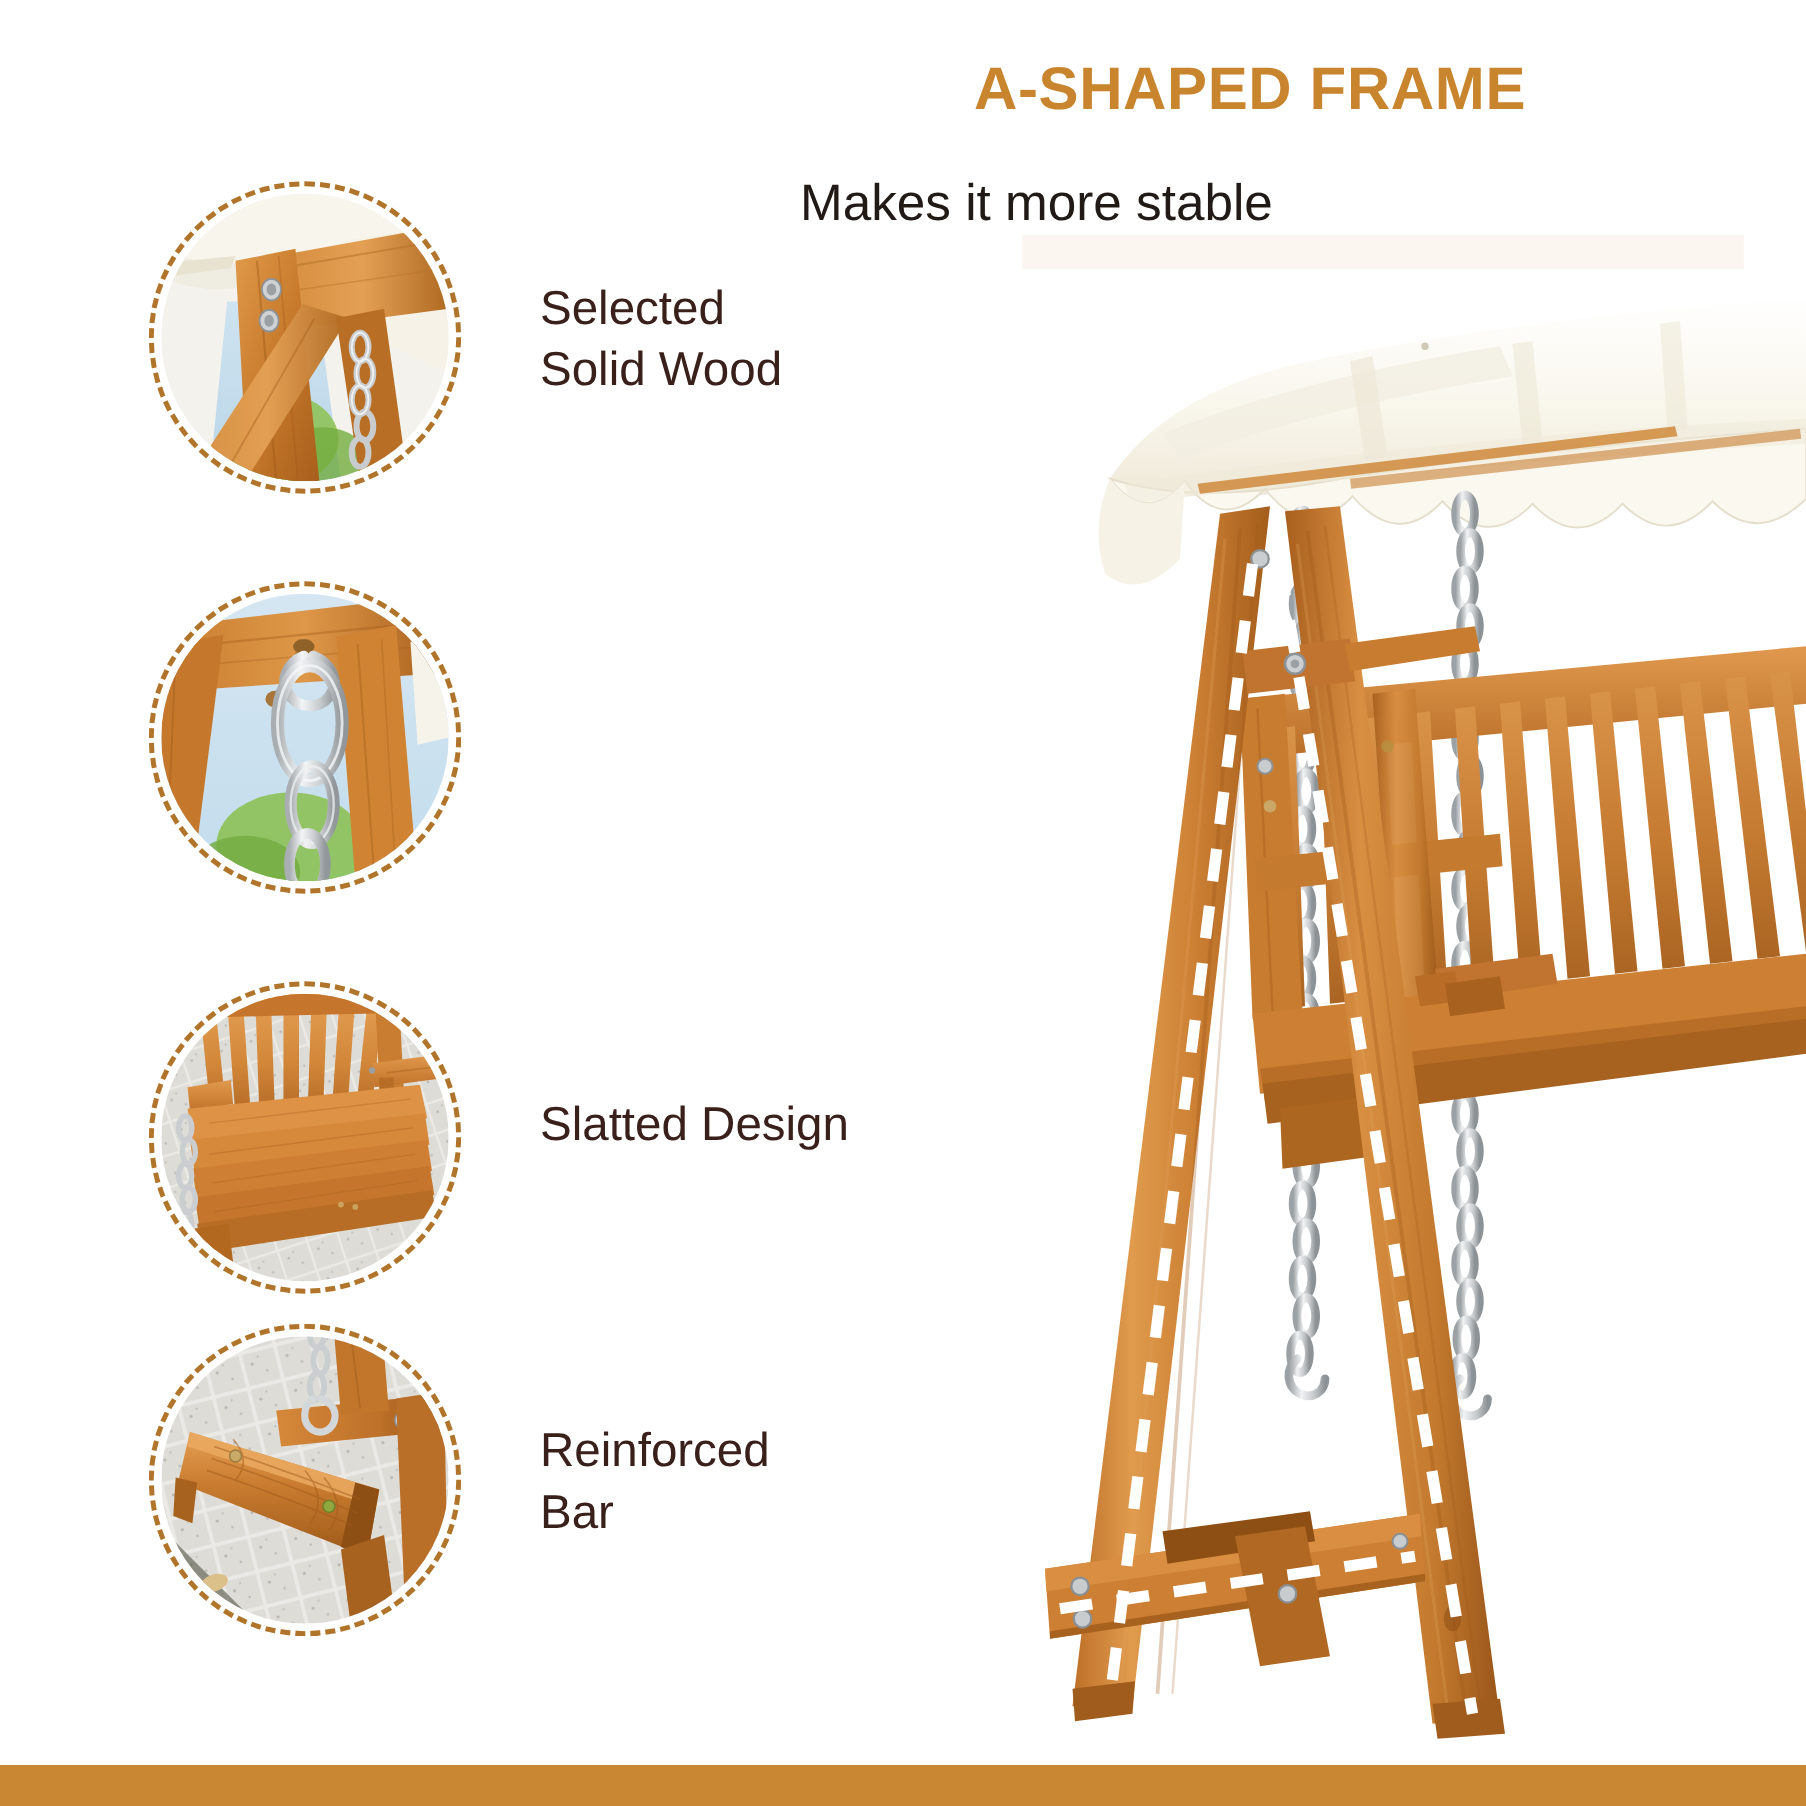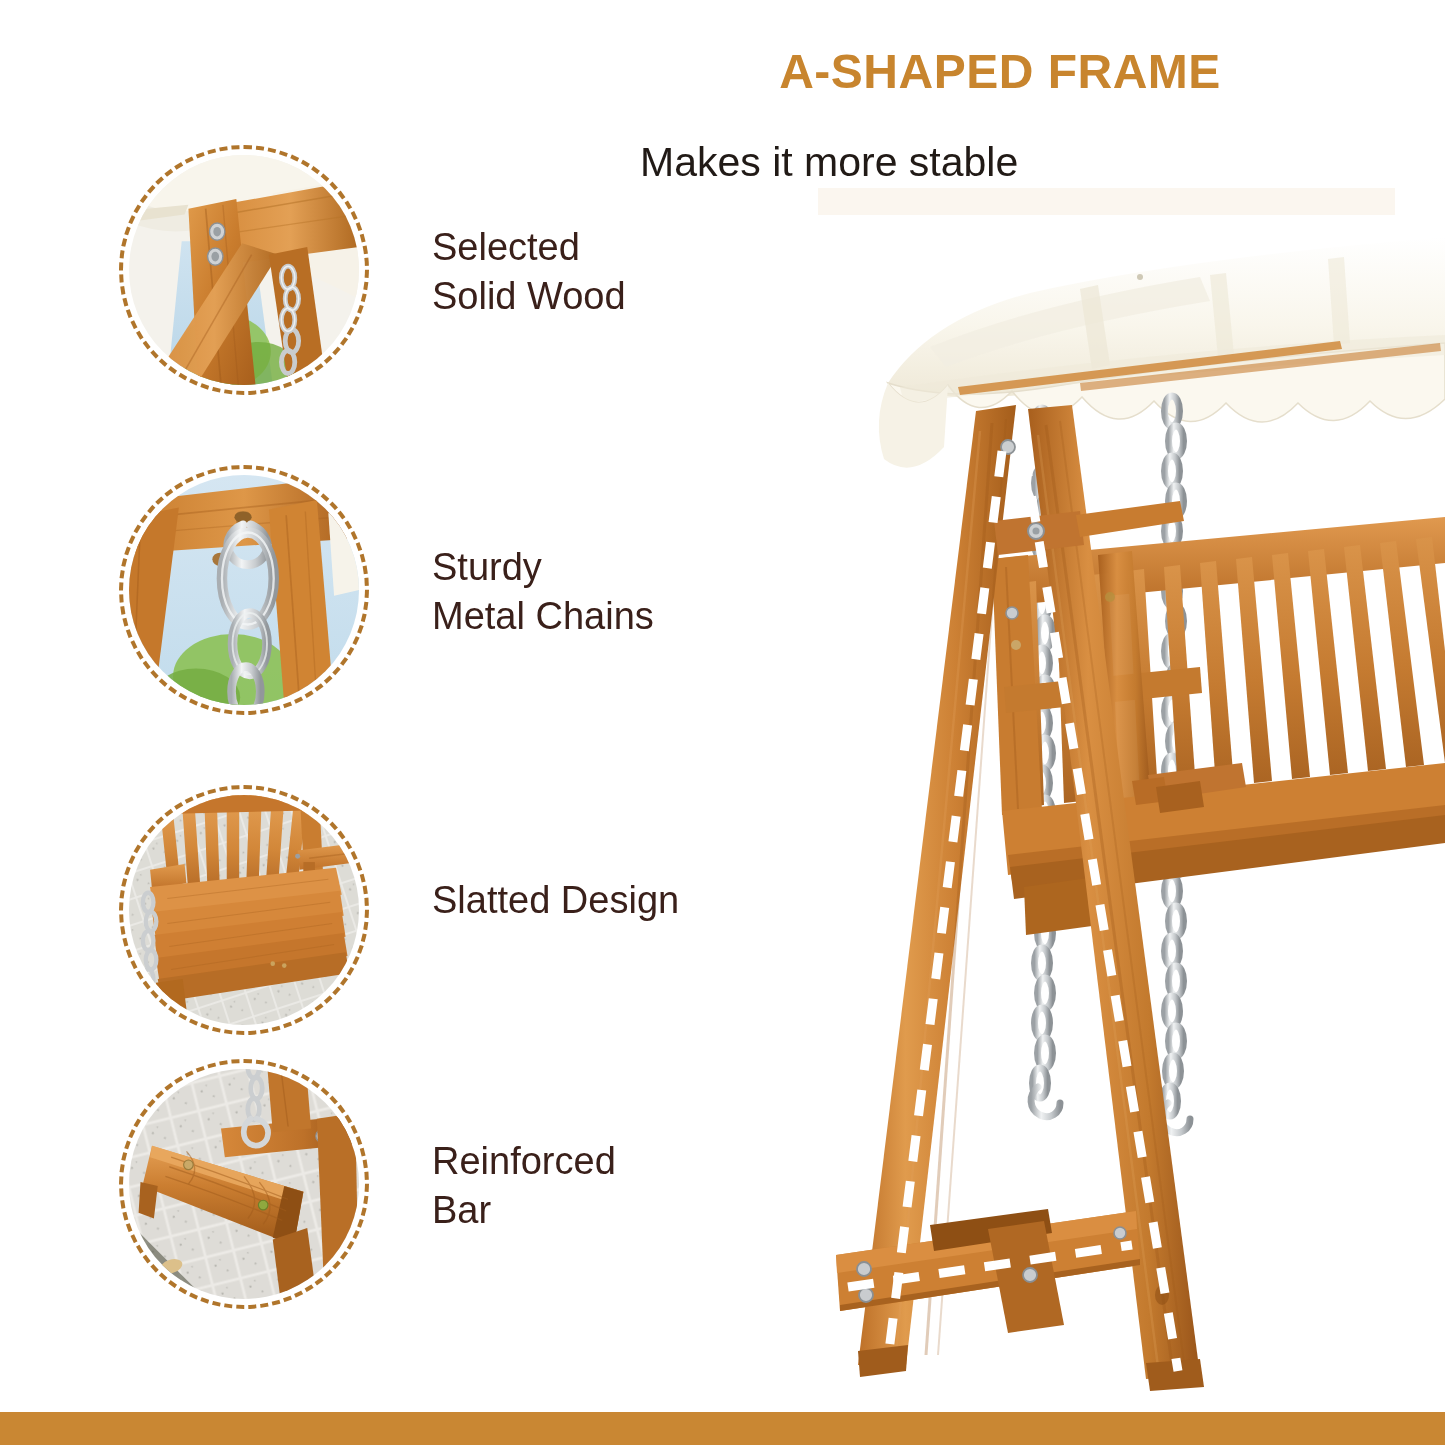--- a/index.html
+++ b/index.html
@@ -260,22 +260,20 @@
           <ellipse cx="124" cy="108" rx="27" ry="48" stroke="url(#met2)" stroke-width="11" fill="none"></ellipse>
           <ellipse cx="124" cy="108" rx="27" ry="48" stroke="#f4f6f7" stroke-width="2.4" fill="none" opacity="0.8"></ellipse>
 
           <ellipse cx="126" cy="176" rx="18" ry="32" stroke="url(#met2)" stroke-width="10" fill="none"></ellipse>
           <ellipse cx="126" cy="176" rx="18" ry="32" stroke="#eef1f2" stroke-width="2" fill="none" opacity="0.75"></ellipse>
 
           <ellipse cx="122" cy="226" rx="15" ry="26" stroke="url(#met2)" stroke-width="9" fill="none"></ellipse>
         </svg>
       </div>
     </div>
-    <div class="feature-label two-line">Sturdy
-Metal Chains</div>
   </div>
 
   <div class="feature-item" style="top:785px">
     <div class="feature-thumb">
       <div class="feature-thumb-inner">
         <svg viewBox="0 0 240 240" preserveAspectRatio="xMidYMid slice">
           <defs>
             <linearGradient id="w3a" x1="0" y1="0" x2="0" y2="1">
               <stop offset="0%" stop-color="#e19a4d"></stop>
               <stop offset="100%" stop-color="#c1732a"></stop>

